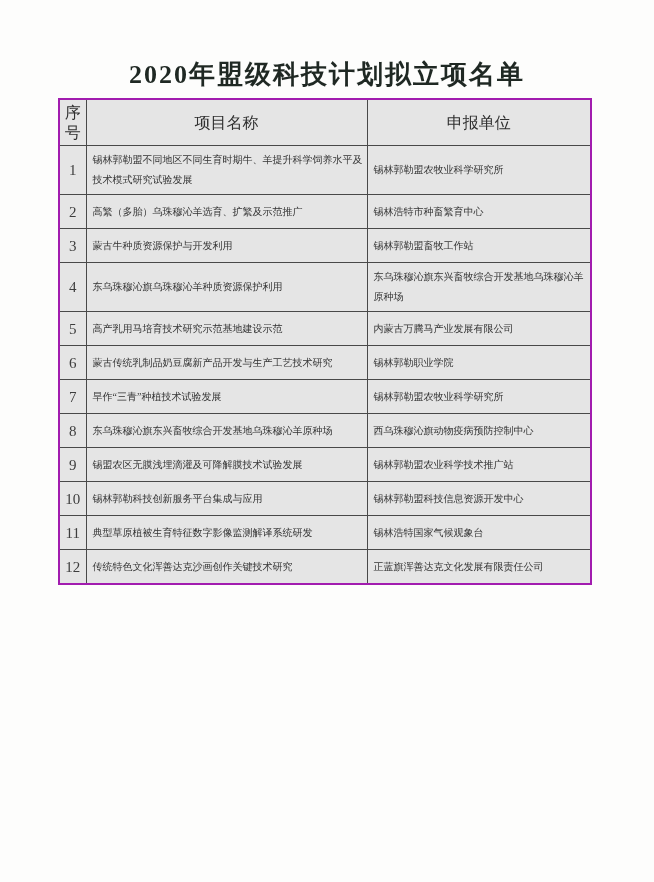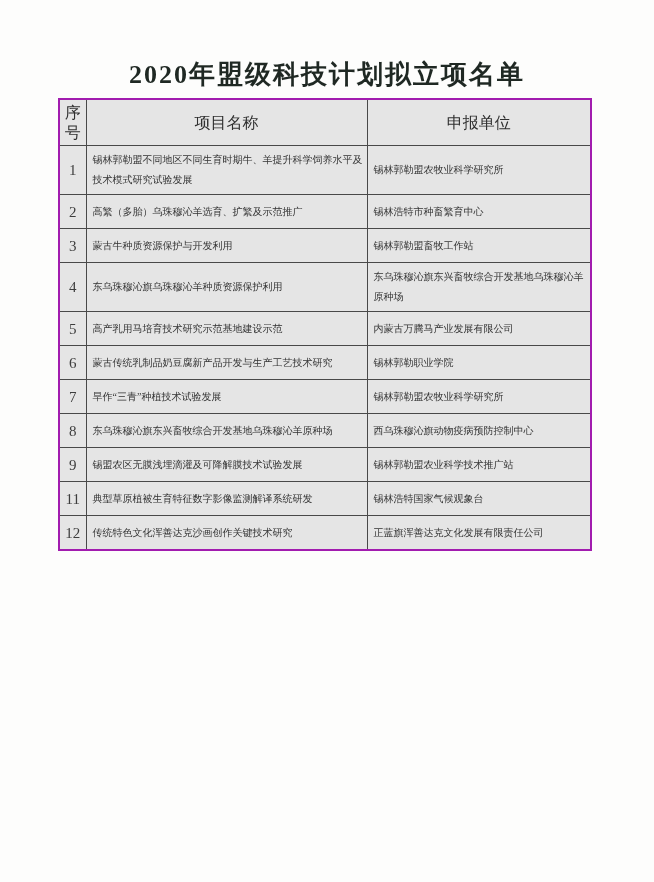--- a/index.html
+++ b/index.html
@@ -127,20 +127,25 @@
           <td class="c-no">8</td>
           <td class="c-project">东乌珠穆沁旗东兴畜牧综合开发基地乌珠穆沁羊原种场</td>
           <td class="c-org">西乌珠穆沁旗动物疫病预防控制中心</td>
         </tr>
         <tr>
           <td class="c-no">9</td>
           <td class="c-project">锡盟农区无膜浅埋滴灌及可降解膜技术试验发展</td>
           <td class="c-org">锡林郭勒盟农业科学技术推广站</td>
         </tr>
         <tr>
+          <td class="c-no">10</td>
+          <td class="c-project">锡林郭勒科技创新服务平台集成与应用</td>
+          <td class="c-org">锡林郭勒盟科技信息资源开发中心</td>
+        </tr>
+        <tr>
           <td class="c-no">11</td>
           <td class="c-project">典型草原植被生育特征数字影像监测解译系统研发</td>
           <td class="c-org">锡林浩特国家气候观象台</td>
         </tr>
         <tr>
           <td class="c-no">12</td>
           <td class="c-project">传统特色文化浑善达克沙画创作关键技术研究</td>
           <td class="c-org">正蓝旗浑善达克文化发展有限责任公司</td>
         </tr>
       </tbody>

